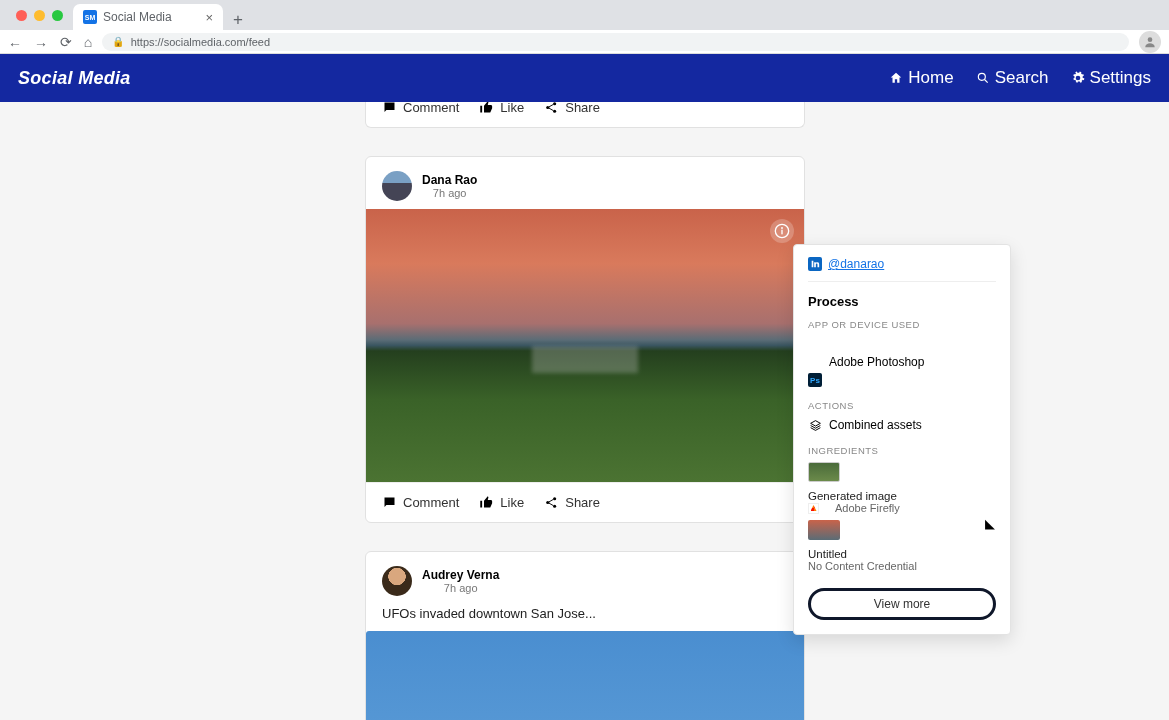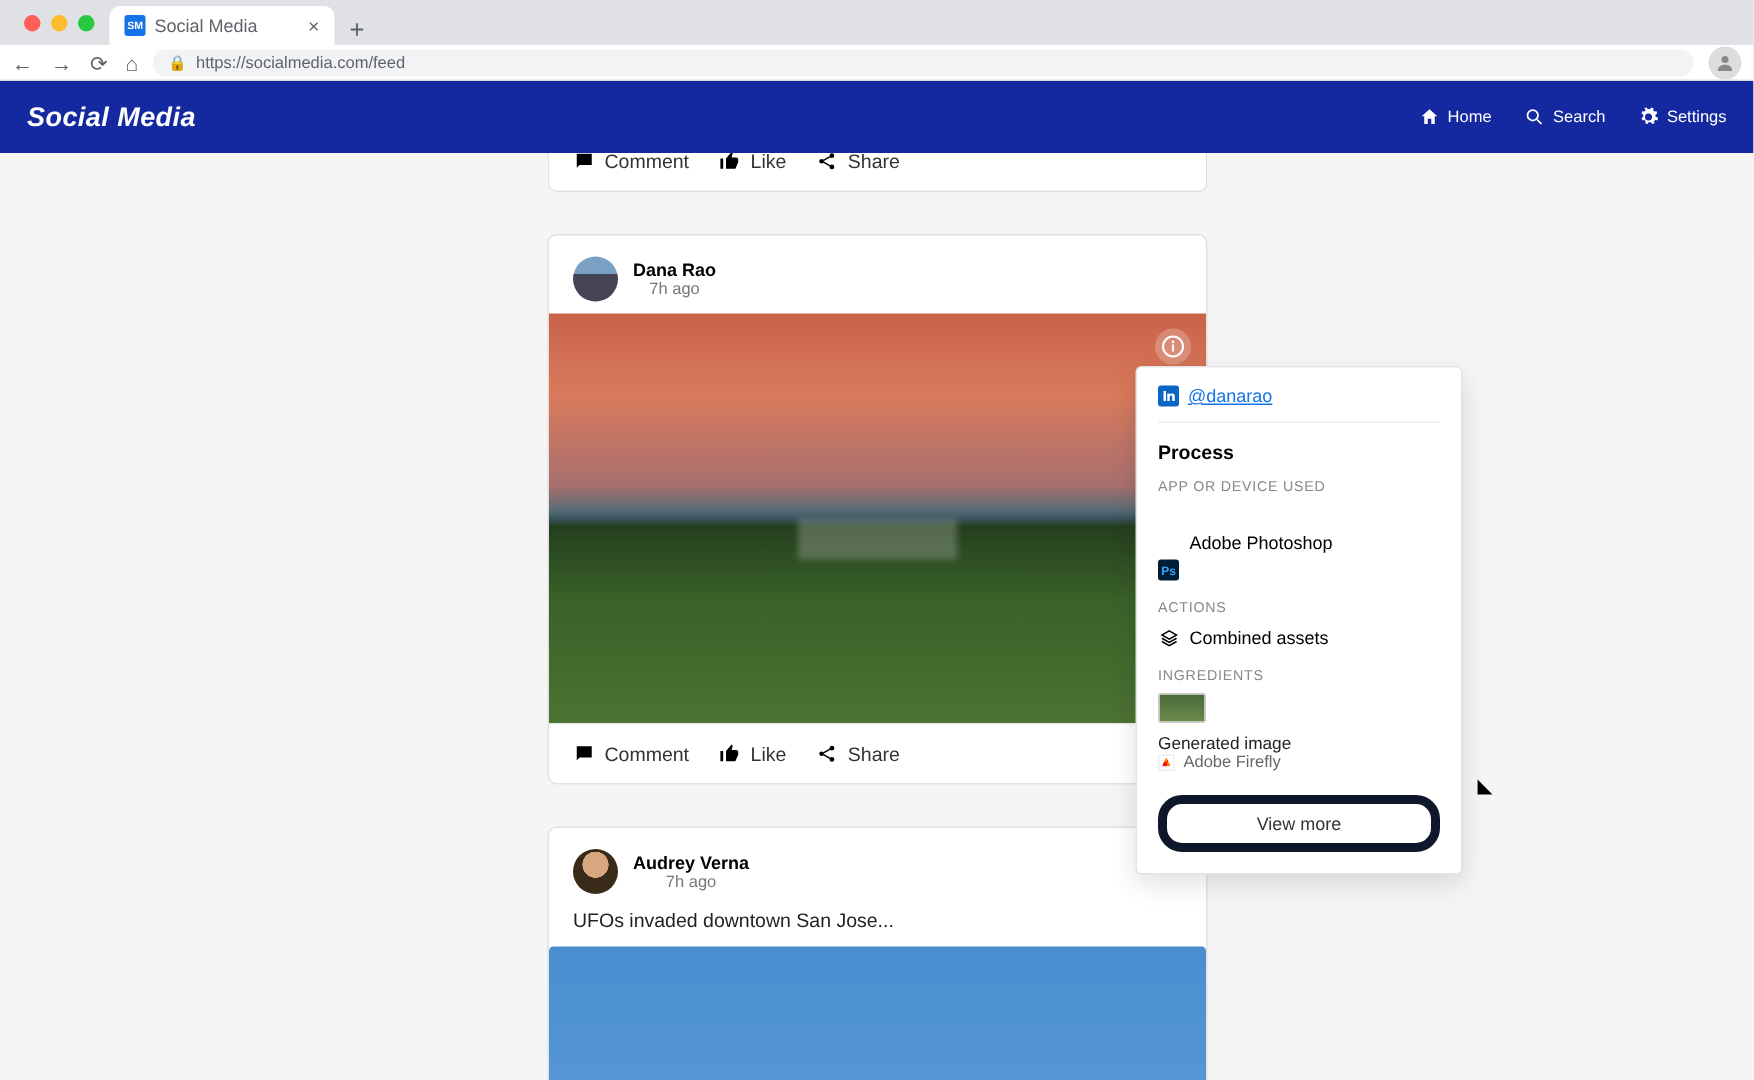--- a/index.html
+++ b/index.html
@@ -19,21 +19,21 @@
 .newtab { color: #5f6368; font-size: 17px; padding: 0 10px; }
 .toolbar { background: #fff; height: 24px; display: flex; align-items: center; padding: 0 8px; gap: 10px; border-bottom: 1px solid #ddd; }
 .nav-icons { display: flex; gap: 12px; color: #5f6368; font-size: 14px; align-items:center;}
 .addr-bar { flex: 1; background: #f1f3f4; border-radius: 14px; height: 18px; display: flex; align-items: center; padding: 0 10px; gap: 6px; font-size: 11px; color: #5f6368; }
 .addr-bar .lock { font-size: 10px; }
 .prof-icon { width: 22px; height: 22px; border-radius: 50%; background: #ddd; display:flex; align-items:center; justify-content:center; color:#888; font-size:13px;}
 
 
 .app-header { background: #1428a0; height: 48px; display: flex; align-items: center; padding: 0 18px; color: #fff; }
 .brand { font-weight: 800; font-size: 18px; font-style: italic; letter-spacing: 0.3px; }
-.nav { margin-left: auto; display: flex; gap: 22px; font-size: 11px; }
+.nav { margin-left: auto; display: flex; gap: 22px; font-size: 17px; }
 .nav-item { display: flex; align-items: center; gap: 5px; cursor: pointer; }
 .nav-item svg { width: 14px; height: 14px; fill: #fff; }
 
 
 .feed-area { background: #f5f5f5; height: 618px; overflow: hidden; position: relative; }
 .feed { width: 440px; margin-left: 365px; padding-top: 0; }
 
 .post { background: #fff; border: 1px solid #e1e1e1; border-radius: 6px; margin-bottom: 28px; }
 .post.partial-top { border-top: none; border-radius: 0 0 6px 6px; margin-top: -14px; }
 .post-actions { display: flex; gap: 20px; padding: 12px 16px; font-size: 13px; color: #323232; border-top: 1px solid #eee;}
@@ -49,41 +49,41 @@
 .post-body { padding: 2px 16px 10px; font-size: 13px; color: #222; }
 .post-image { position: relative; margin: 0; }
 .post-image .img { width: 100%; height: 273px; display: block; }
 .sunset-img { background: linear-gradient(#c9634a 0%, #d97a5c 20%, #a8706e 42%, #5a6c76 48%, #3a5560 50%, #243f1e 52%, #3a6228 70%, #4b7332 100%); position:relative; }
 .sunset-img::before { content:""; position:absolute; left:38%; top:50%; width:24%; height:10%; background: rgba(200,200,200,0.3); filter: blur(2px);} 
 .sky-img { height: 47px; background: linear-gradient(#4a8ed0, #6ba8dd); }
 .info-badge { position: absolute; top: 10px; right: 10px; width: 24px; height: 24px; border-radius: 50%; background: rgba(255,255,255,0.22); display:flex; align-items:center; justify-content:center; cursor:pointer;}
 .info-badge svg { width: 16px; height: 16px; fill: #fff; }
 
 
-.popover { position: absolute; left: 757px; top: 142px; width: 218px; background: #fff; border: 1px solid #e3e3e3; border-radius: 4px; box-shadow: 0 6px 18px rgba(0,0,0,0.12); padding: 12px 14px 14px; }
+.popover { position: absolute; left: 793px; top: 142px; width: 218px; background: #fff; border: 1px solid #e3e3e3; border-radius: 4px; box-shadow: 0 6px 18px rgba(0,0,0,0.12); padding: 12px 14px 14px; }
 .pv-top { display: flex; align-items: center; gap: 6px; padding-bottom: 10px; border-bottom: 1px solid #eee; }
 .pv-top .li-icon { width: 14px; height: 14px; background: #0a66c2; border-radius: 2px; display:flex;align-items:center;justify-content:center; }
 .pv-top .li-icon svg{width:10px;height:10px;fill:#fff;}
 .pv-top a { color: #1473e6; font-size: 12px; text-decoration: underline; }
 .pv-h { font-weight: 700; font-size: 13px; margin: 12px 0 8px; }
 .pv-label { font-size: 9.5px; letter-spacing: 0.5px; color: #888; text-transform: uppercase; margin-top: 10px; margin-bottom: 4px; }
 .pv-row { display: flex; align-items: center; gap: 7px; font-size: 12px; padding: 3px 0; }
 .pv-row .ic { width: 14px; height: 14px; flex-shrink:0; display:flex; align-items:center; justify-content:center;}
 .pv-row .ic svg { width: 13px; height: 13px; }
 .ps-icon { width:14px; height:14px; background:#001e36; border-radius:2px; display:flex;align-items:center;justify-content:center;color:#31a8ff;font-size:8px;font-weight:bold;margin-top:36px;}
 .ing-row { display: flex; gap: 8px; margin-top: 6px; align-items: flex-start; flex-direction: column; }
 .ing-thumb { width: 32px; height: 20px; border-radius: 2px; flex-shrink:0;}
 .thumb-green { background: linear-gradient(#4a6b3a, #6b8a4a); border:1px solid #ccc;}
 .thumb-sunset { background: linear-gradient(#c9634a, #5a6c76); }
 .ing-meta { font-size: 11.5px; }
 .ing-title { color: #222; }
-.ing-sub { display:flex; align-items:center; gap:6px; color:#666; font-size:11px;}
+.ing-sub { display:flex; align-items:center; gap:16px; color:#666; font-size:11px;}
 .ff-icon { width:11px; height:11px; background:#fff; border:1px solid #eee; display:inline-flex; align-items:center; justify-content:center;}
 .ff-icon::before{content:""; width:6px; height:6px; background: conic-gradient(#fa0f00 0 25%, #ff7c00 25% 50%, #fa0f00 50% 75%, #ff7c00 75%); clip-path: polygon(50% 0, 100% 100%, 0 100%);}
-.view-more { width: 100%; margin-top: 16px; border: 6px solid #0f172a; background: #fff; border-radius: 16px; padding: 6px 0; font-size: 12px; color: #333; cursor:pointer;}
+.view-more { width: 100%; margin-top: 16px; border: 3px solid #0f172a; background: #fff; border-radius: 16px; padding: 6px 0; font-size: 12px; color: #333; cursor:pointer;}
 
 .cursor { position: absolute; left: 985px; top: 414px; font-size: 13px; pointer-events:none;}
 </style>
 </head>
 <body>
 
 <div class="browser-chrome">
   <div class="tab-strip">
     <div class="traffic-lights">
       <div class="tl red"></div>
@@ -263,18 +263,27 @@
     <div class="ing-row">
       <div class="ing-thumb thumb-green"></div>
       <div class="ing-meta">
         <div class="ing-title">Generated image</div>
         <div class="ing-sub">
             <span class="ff-icon"></span>
             <span>Adobe Firefly</span>
           </div>
       </div>
     </div>
+    <div class="ing-row">
+      <div class="ing-thumb thumb-sunset"></div>
+      <div class="ing-meta">
+        <div class="ing-title">Untitled</div>
+        <div class="ing-sub">
+            <span>No Content Credential</span>
+          </div>
+      </div>
+    </div>
 
     <button class="view-more">View more</button>
   </div>
 
   <div class="cursor">◣</div>
 </div>
 
 </body></html>

